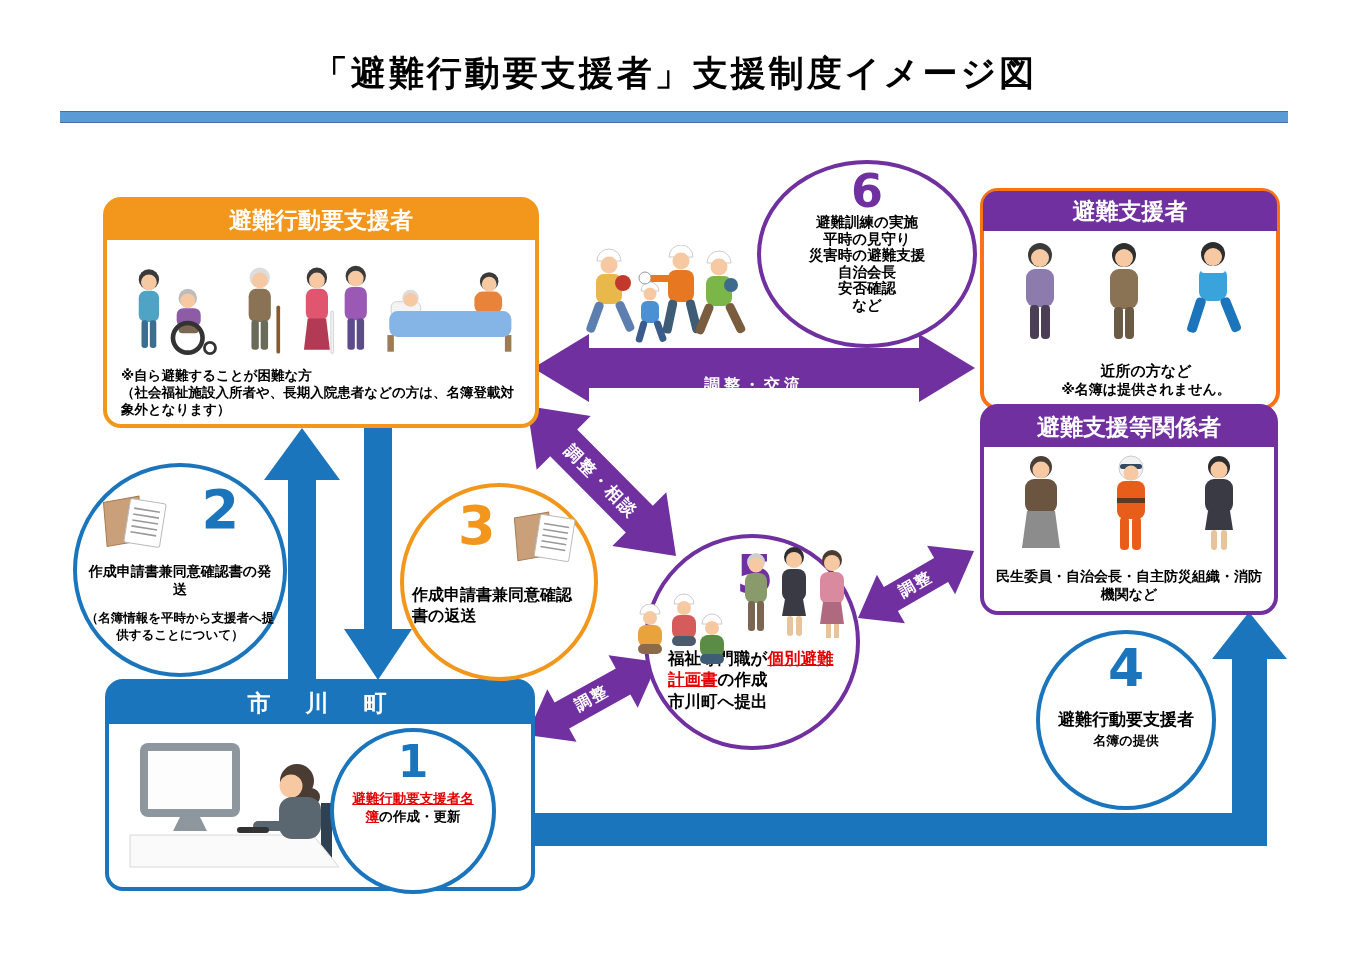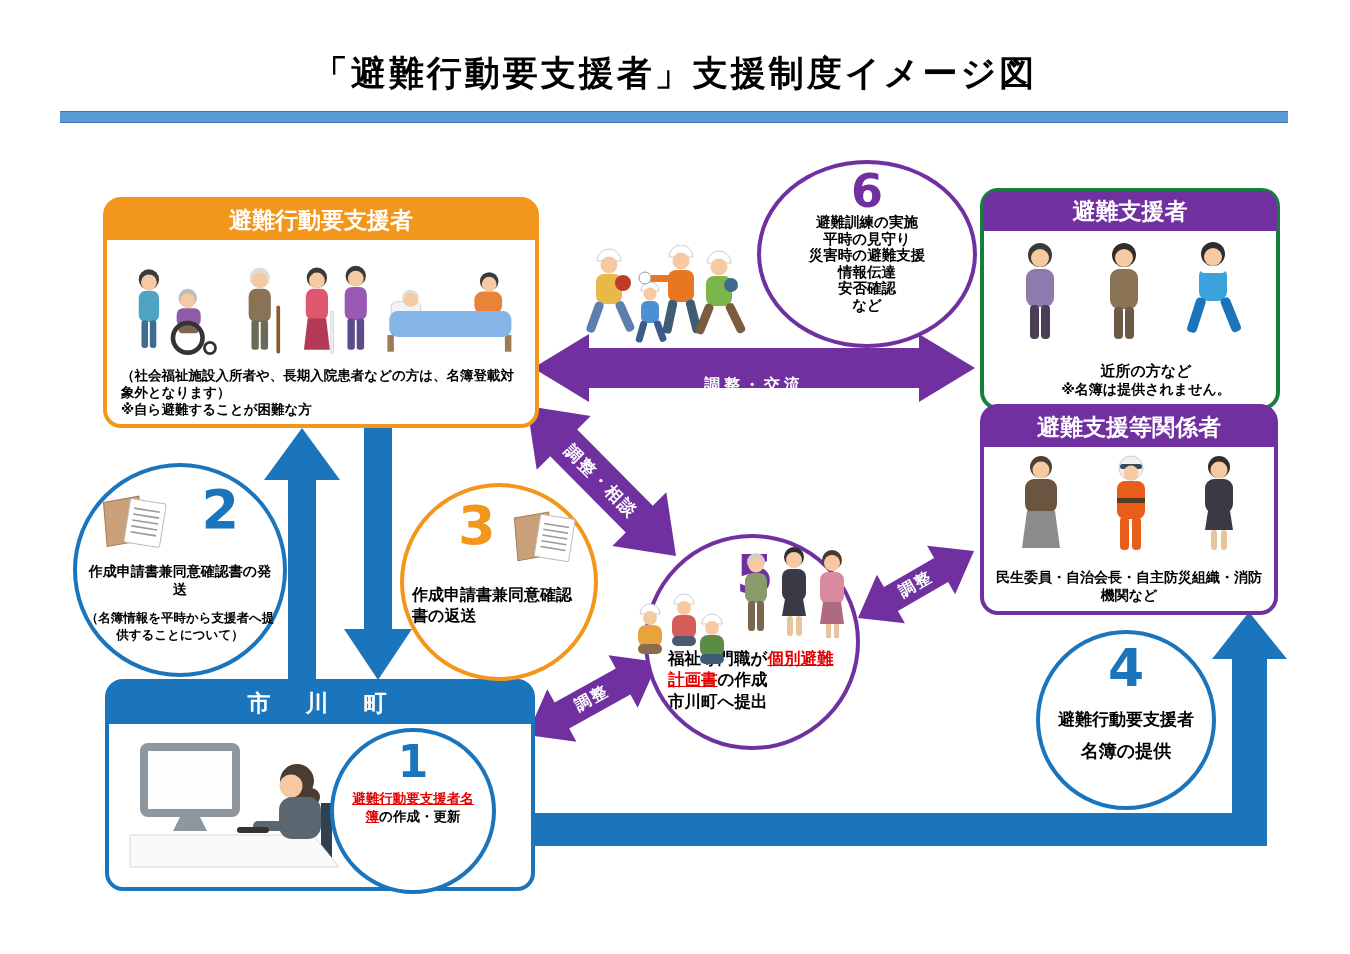--- a/index.html
+++ b/index.html
@@ -15,31 +15,31 @@
   #arrow-layer{left:0;top:0;z-index:2;}
 
   
   .panel{background:#fff;border-radius:18px;z-index:3;}
   .panel .hdr{position:absolute;left:-1px;top:-1px;right:-1px;color:#fff;font-weight:bold;text-align:center;border-radius:14px 14px 0 0;}
   #box-needs{left:103px;top:197px;width:428px;height:223px;border:4px solid #F2971B;}
   #box-needs .hdr{height:40px;line-height:40px;font-size:23px;background:#F2971B;}
   #box-needs .people{position:absolute;left:16px;right:16px;top:52px;height:108px;display:flex;justify-content:space-between;align-items:flex-end;}
   #box-needs .note{position:absolute;left:14px;right:8px;bottom:6px;font-size:13.5px;font-weight:bold;line-height:1.25;}
 
-  #box-supporters{left:980px;top:188px;width:292px;height:214px;border:4px solid #15803d;}
+  #box-supporters{left:980px;top:188px;width:292px;height:214px;border:4px solid #f97316;}
   #box-supporters .hdr{height:40px;line-height:40px;font-size:23px;background:#7030A0;}
   #box-supporters .people{position:absolute;left:0;right:0;top:48px;height:104px;display:flex;justify-content:center;gap:34px;align-items:flex-end;}
   #box-supporters .cap{position:absolute;left:0;right:0;bottom:8px;text-align:center;font-weight:bold;line-height:1.25;padding-left:32px;}
   #box-supporters .cap .c1{font-size:15px;}
   #box-supporters .cap .c2{font-size:14px;}
 
   #box-related{left:980px;top:404px;width:290px;height:203px;border:4px solid #7030A0;}
   #box-related .hdr{height:40px;line-height:40px;font-size:23px;background:#7030A0;}
   #box-related .people{position:absolute;left:0;right:0;top:46px;height:100px;display:flex;justify-content:center;gap:36px;align-items:flex-end;}
-  #box-related .cap{position:absolute;left:10px;right:10px;bottom:7px;text-align:center;font-size:14px;font-weight:bold;line-height:1.3;}
+  #box-related .cap{position:absolute;left:10px;right:10px;bottom:7px;text-align:center;font-size:14px;font-weight:bold;line-height:1.3;font-family:Liberation Serif, serif;}
 
   #box-town{left:93px;top:679px;width:422px;height:204px;border:4px solid #1B75BC;z-index:4;margin-left:12px;}
   #box-town .hdr{height:42px;line-height:42px;font-size:23px;background:#1B75BC;letter-spacing:6px;}
 
   
   .ncircle{background:#fff;border-radius:50%;z-index:5;}
   .num{position:absolute;font-weight:bold;line-height:1;}
   #circle-6{left:757px;top:160px;width:212px;height:180px;border:4px solid #7030A0;text-align:center;}
   #circle-6 .num6{margin-top:4px;font-size:46px;font-weight:bold;color:#7030A0;line-height:1;}
   #circle-6 .line{font-size:14.5px;font-weight:bold;line-height:1.14;}
@@ -53,21 +53,21 @@
   #circle-3 .num{left:54px;top:12px;font-size:54px;color:#F2971B;}
   #circle-3 .t{position:absolute;top:98px;left:8px;right:8px;text-align:left;font-size:16px;font-weight:bold;line-height:1.3;}
 
   #circle-5{left:644px;top:534px;width:208px;height:208px;border:4px solid #7030A0;}
   #circle-5 .num{left:88px;top:10px;font-size:54px;color:#7030A0;}
   #circle-5 .t{position:absolute;top:110px;left:20px;right:8px;font-size:16.5px;font-weight:bold;line-height:1.3;text-align:left;}
 
   #circle-4{left:1036px;top:630px;width:172px;height:172px;border:4px solid #1B75BC;text-align:center;}
   #circle-4 .num4{margin-top:8px;font-size:52px;color:#1B75BC;font-weight:bold;line-height:1;}
   #circle-4 .l1{margin-top:14px;font-size:17px;font-weight:bold;}
-  #circle-4 .l2{margin-top:8px;font-size:18px;font-weight:bold;}
+  #circle-4 .l2{margin-top:1px;font-size:13px;font-weight:bold;}
 
   #circle-1{left:330px;top:728px;width:158px;height:158px;border:4px solid #1B75BC;text-align:center;z-index:6;}
   #circle-1 .num1{margin-top:8px;font-size:44px;color:#1B75BC;font-weight:bold;line-height:1;}
   #circle-1 .t{margin-top:6px;padding:0 12px;font-size:13.5px;font-weight:bold;line-height:1.3;}
 
   .red-u{color:#E60000;text-decoration:underline;text-decoration-color:#E60000;}
 
   
   .alabel{z-index:6;color:#fff;font-weight:bold;text-align:center;white-space:nowrap;}
   #lbl-exchange{left:533px;top:373px;width:442px;font-size:16px;letter-spacing:4px;line-height:24px;}
@@ -144,31 +144,31 @@
       <rect x="102" y="29" width="30" height="24" rx="9" fill="#E8833A"></rect>
       <rect x="8" y="76" width="7" height="18" fill="#9C7B57"></rect>
         <rect x="135" y="76" width="7" height="18" fill="#9C7B57"></rect>
       <rect x="12" y="40" width="32" height="16" rx="6" fill="#F4F4F4" stroke="#CCC"></rect>
       <circle cx="33" cy="36" r="9" fill="#DDDDDD"></circle>
         <circle cx="33" cy="38" r="7.5" fill="#F7C9A2"></circle>
       <rect x="10" y="50" width="132" height="28" rx="9" fill="#85B5E6"></rect>
     </svg>
   </div>
   <div class="note">
+    <div>※自ら避難することが困難な方</div>
     <div>（社会福祉施設入所者や、長期入院患者などの方は、名簿登載対象外となります）</div>
-    <div>※自ら避難することが困難な方</div>
   </div>
 </div>
 
 <div class="abs ncircle" id="circle-6">
   <div class="num6">6</div>
   <div class="line">避難訓練の実施</div>
   <div class="line">平時の見守り</div>
   <div class="line">災害時の避難支援</div>
-  <div class="line">情報伝達</div>
+  <div class="line">自治会長</div>
   <div class="line">安否確認</div>
   <div class="line">など</div>
 </div>
 
 <div class="abs panel" id="box-supporters">
   <div class="hdr">避難支援者</div>
   <div class="people">
     <svg width="50" height="104" viewBox="0 0 50 104">
       <circle cx="25" cy="15" r="12" fill="#3a3a3a"></circle>
         <circle cx="25" cy="18" r="9" fill="#F7C9A2"></circle>

